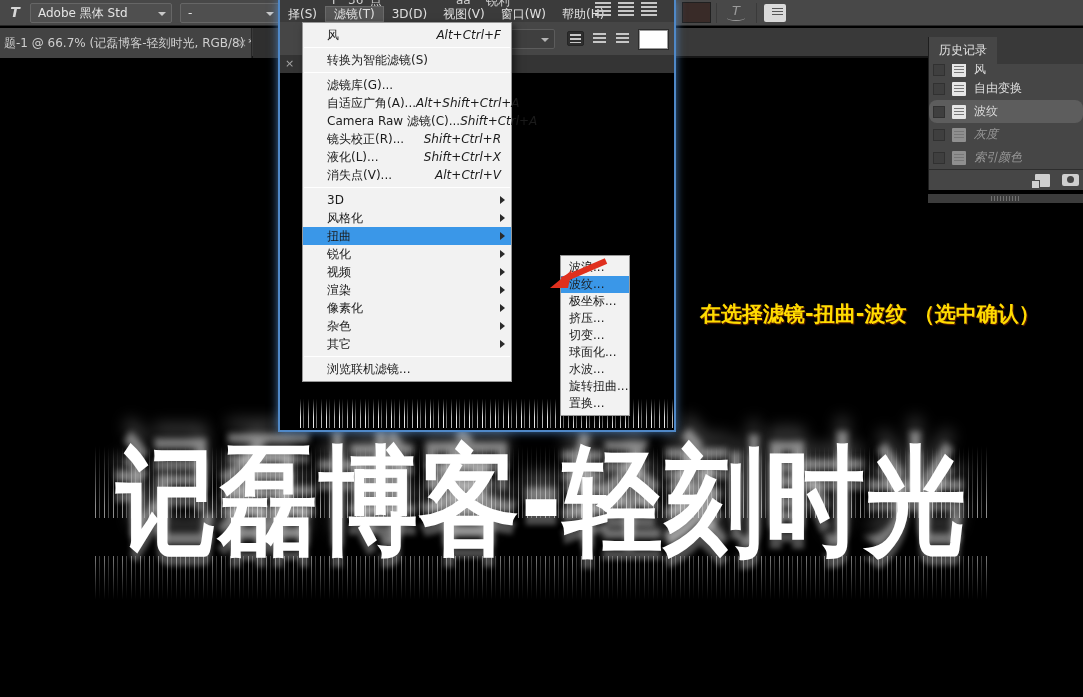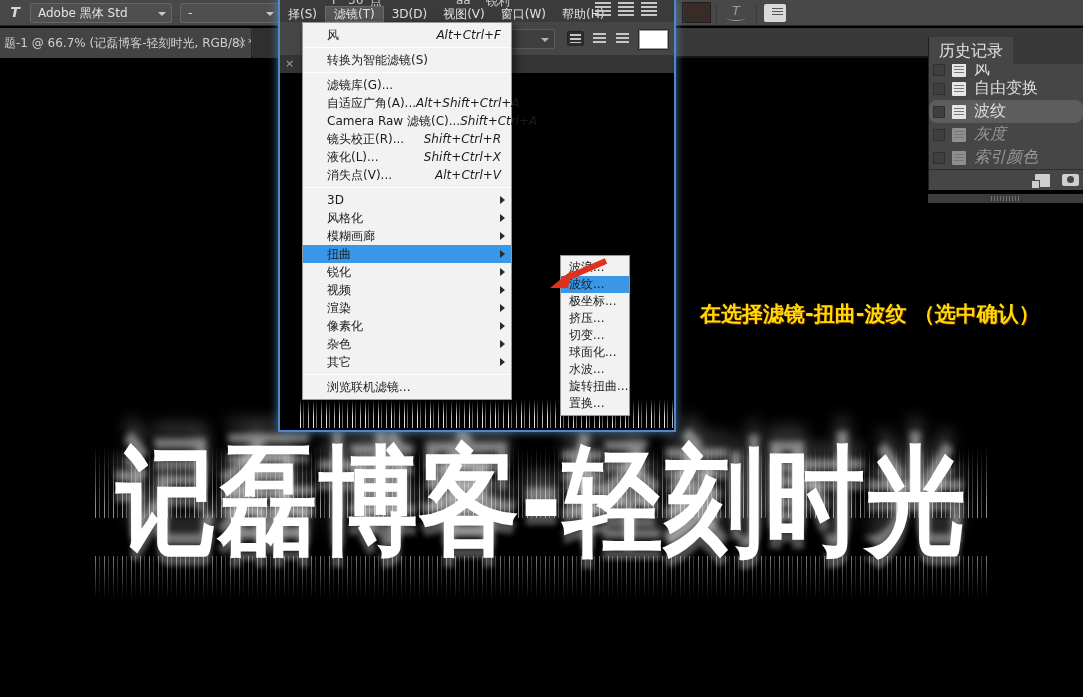--- a/index.html
+++ b/index.html
@@ -37,21 +37,21 @@
     border-bottom:2px solid #161616; z-index:2; }
   #doc-tab { left:0; top:0; width:252px; height:30px; background:#434343;
     border-right:1px solid #272727; color:#cfcfcf; font-size:12px; line-height:30px;
     padding-left:4px; white-space:nowrap; overflow:hidden; }
   #tab-close { left:234px; top:0; width:16px; height:30px; color:#9a9a9a;
     font-size:12px; line-height:30px; text-align:center; }
   #tab-rest { left:253px; top:0; width:26px; height:30px; background:#2f2f2f; }
 
   
   #history { left:928px; top:37px; width:155px; height:153px; background:#464646;
-    border-left:1px solid #1e1e1e; z-index:3; font-size:16px; }
+    border-left:1px solid #1e1e1e; z-index:3; font-size:12px; }
   #history-header { height:27px; background:#393939; }
   #history-tab { display:inline-block; height:27px; background:#464646; color:#e2e2e2;
     line-height:27px; padding:0 10px; }
   .h-row { display:flex; align-items:center; height:23px; padding-left:4px; color:#dedede; }
   .h-row.partial { height:13px; overflow:hidden; align-items:flex-end; }
   .h-row.partial .h-inner { transform:translateY(4px); }
   .h-inner { display:flex; align-items:center; height:23px; width:100%; }
   .h-row.selected { background:#5d5d5d;border-radius:8px; }
   .h-row.dimmed { color:#979797; font-style:italic; }
   .h-check { width:12px; height:12px; background:#3f3f3f; border:1px solid #313131;
@@ -253,24 +253,20 @@
         </div>
         <div class="menu-sep"></div>
         <div class="menu-row">
           <span class="lbl">3D</span>
           <i class="caret-right"></i>
         </div>
         <div class="menu-row">
           <span class="lbl">风格化</span>
           <i class="caret-right"></i>
         </div>
-        <div class="menu-row">
-          <span class="lbl">模糊画廊</span>
-          <i class="caret-right"></i>
-        </div>
         <div class="menu-row hl">
           <span class="lbl">扭曲</span>
           <i class="caret-right"></i>
         </div>
         <div class="menu-row">
           <span class="lbl">锐化</span>
           <i class="caret-right"></i>
         </div>
         <div class="menu-row">
           <span class="lbl">视频</span>

